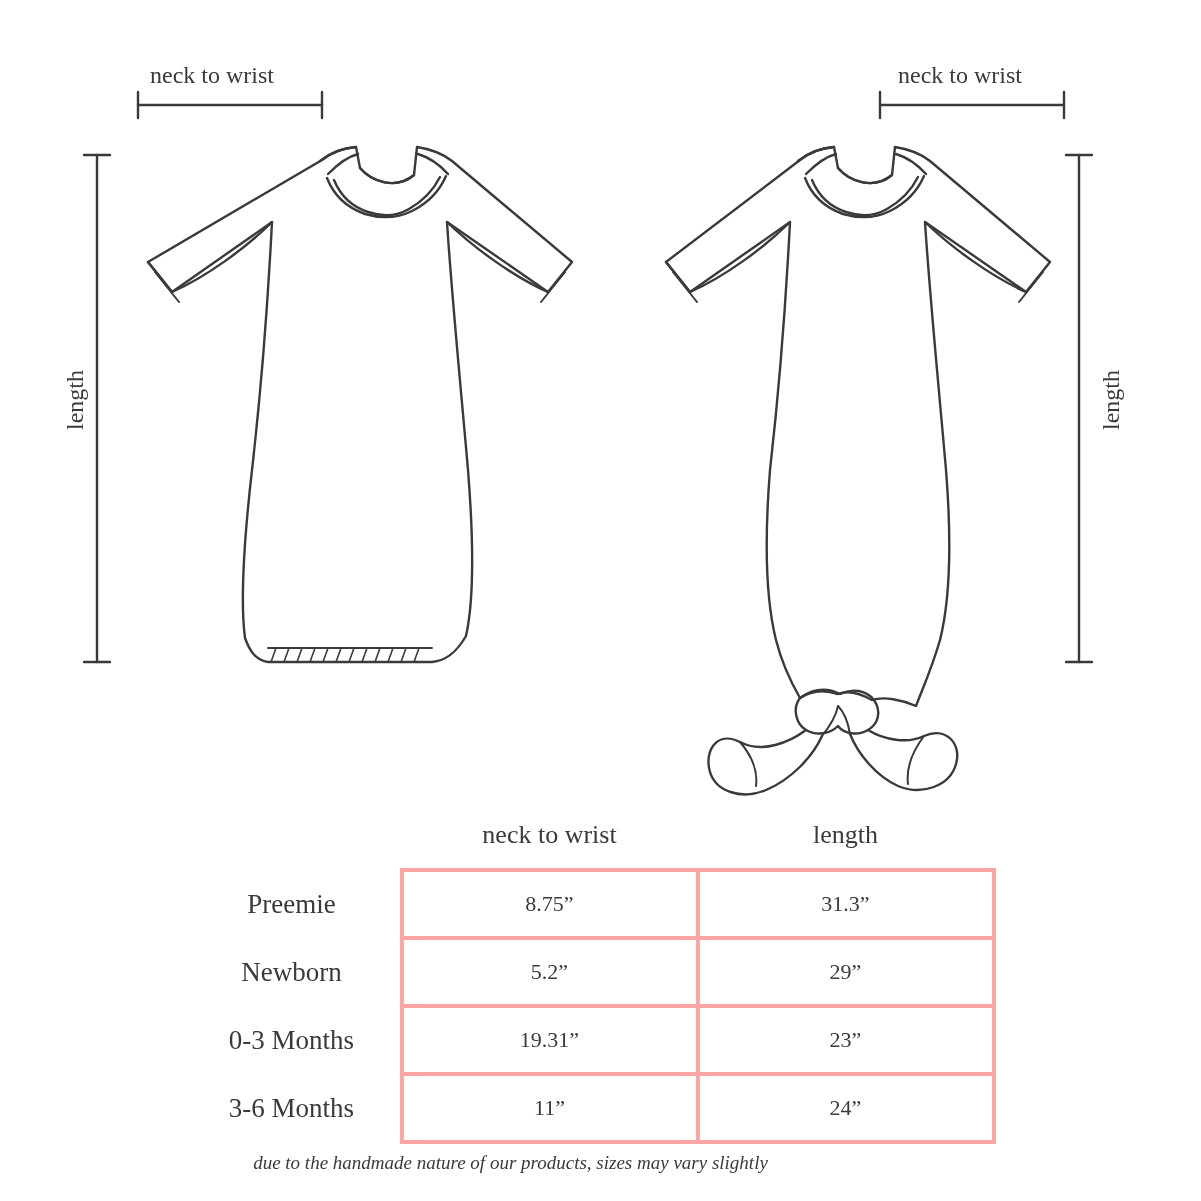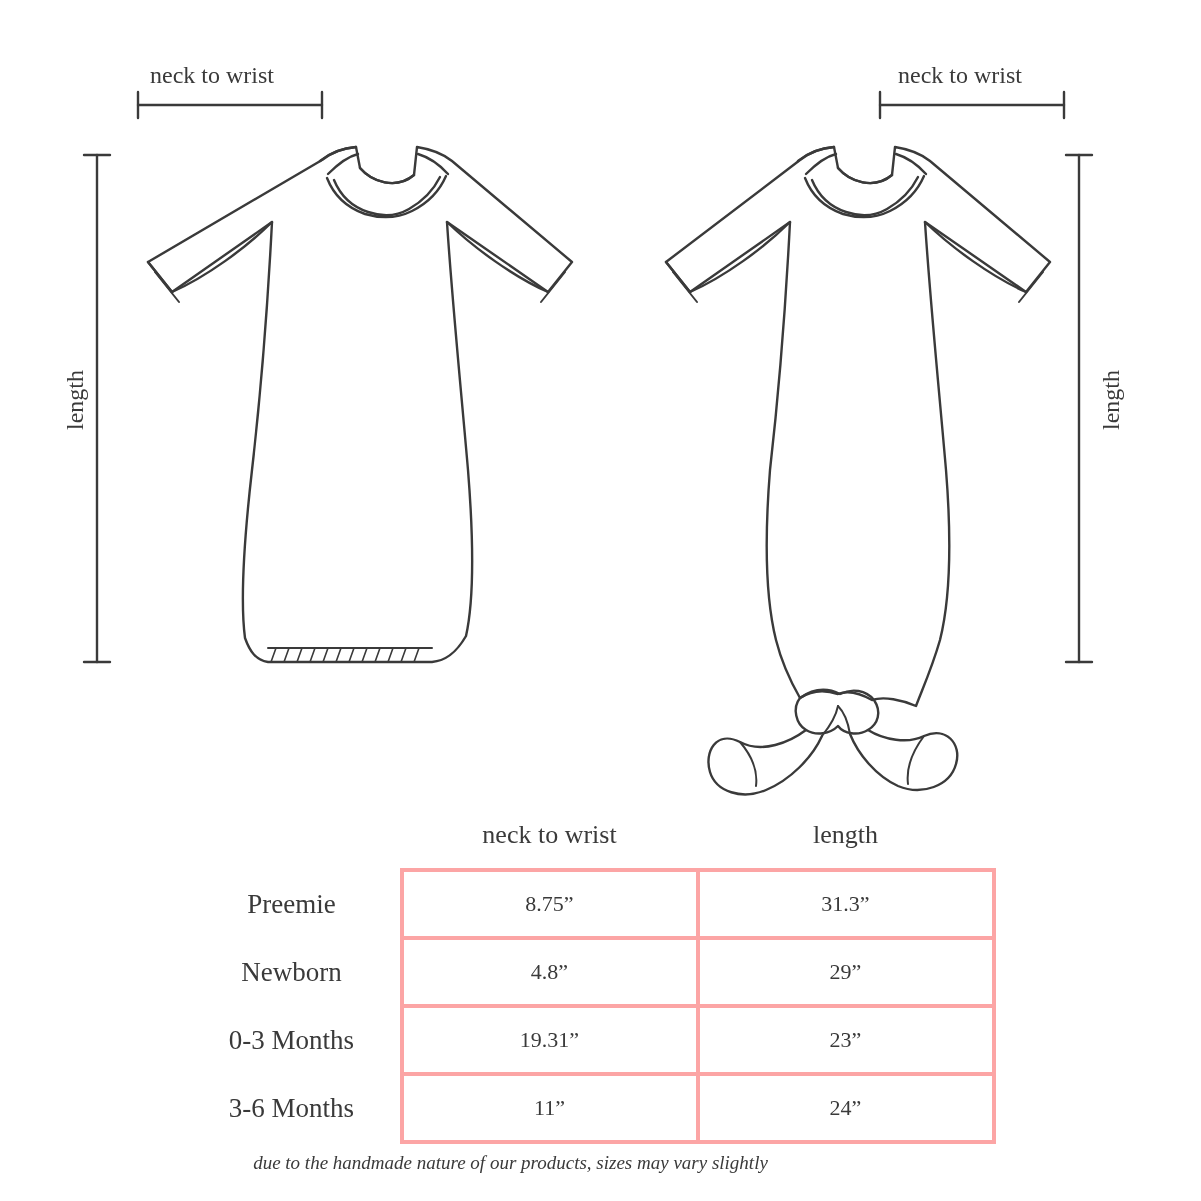--- a/index.html
+++ b/index.html
@@ -264,21 +264,21 @@
         </tr>
       </thead>
       <tbody>
         <tr>
           <td class="row-label">Preemie</td>
           <td class="cell">8.75”</td>
           <td class="cell">31.3”</td>
         </tr>
         <tr>
           <td class="row-label">Newborn</td>
-          <td class="cell">4.8”</td>
+          <td class="cell">5.2”</td>
           <td class="cell">29”</td>
         </tr>
         <tr>
           <td class="row-label">0-3 Months</td>
           <td class="cell">19.31”</td>
           <td class="cell">23”</td>
         </tr>
         <tr>
           <td class="row-label">3-6 Months</td>
           <td class="cell">11”</td>

